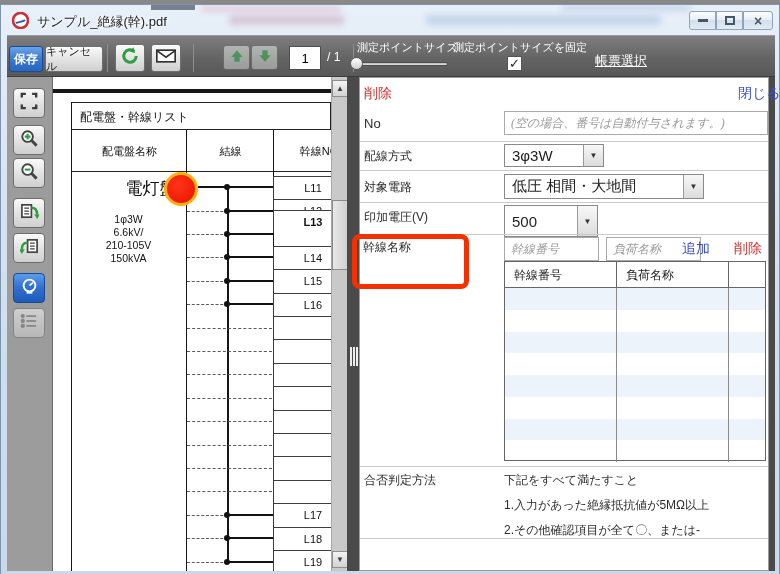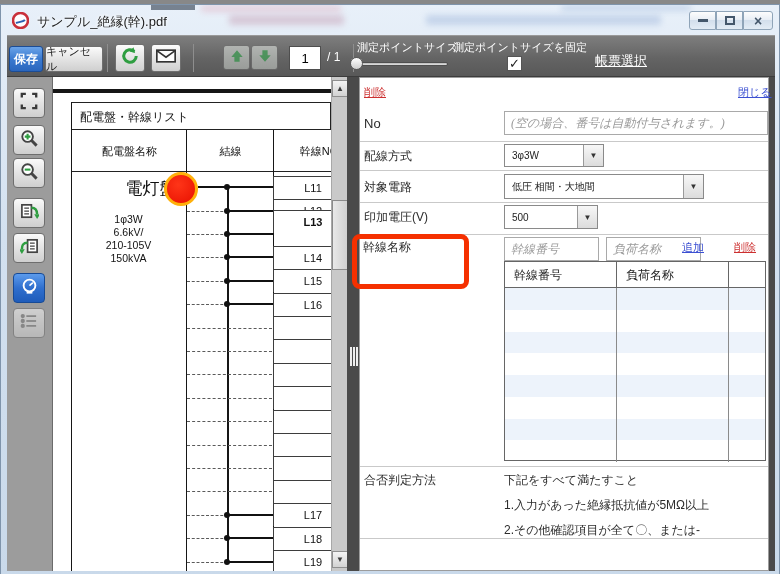--- a/index.html
+++ b/index.html
@@ -57,27 +57,27 @@
   .scroll-btn{position:absolute;left:0;width:16px;height:17px;background:linear-gradient(180deg,#f4f4f4,#d2d2d2);
     border:1px solid #8f8f8f;font-size:8px;color:#3d3d3d;display:flex;align-items:center;justify-content:center;cursor:pointer;}
   #scroll-thumb{position:absolute;left:0;width:16px;height:70px;background:linear-gradient(90deg,#e8e8e8,#d0d0d0);
     border:1px solid #8a8a8a;cursor:pointer;}
   #splitter{left:346px;top:72px;width:12px;height:494px;background:#4a4a4a;cursor:col-resize;}
   #splitter .grip{position:absolute;top:270px;width:2px;height:19px;background:#ededed;}
   
   #panel{left:358px;top:72px;width:410px;height:494px;background:#fff;border:1px solid #9c9c9c;}
   .plabel{position:absolute;font-size:12px;color:#2c2c2c;white-space:nowrap;}
   .divider{position:absolute;left:0;width:408px;height:1px;background:#c9c9c9;}
-  .link{position:absolute;font-size:11px;cursor:pointer;white-space:nowrap;text-decoration:underline;}
+  .link{position:absolute;font-size:14px;cursor:pointer;white-space:nowrap;}
   .link.red{color:#cc3030;}
   .link.blue{color:#3c50d2;text-align:right;}
   .pinput{position:absolute;border:1px solid #a9a9a9;background:#fff;font-size:12px;padding:0 6px;color:#333;}
   .pinput::placeholder{font-style:italic;color:#9a9a9a;font-family:"Liberation Serif","DejaVu Serif",serif;}
   .dropdown{position:absolute;border:1px solid #8a8a8a;background:#fff;display:flex;align-items:center;cursor:pointer;}
-  .dropdown .val{flex:1;font-size:10px;color:#222;padding-left:7px;white-space:nowrap;overflow:hidden;}
+  .dropdown .val{flex:1;font-size:15px;color:#222;padding-left:7px;white-space:nowrap;overflow:hidden;}
   .dropdown .dbtn{width:20px;align-self:stretch;border-left:1px solid #9a9a9a;
     background:linear-gradient(180deg,#f7f7f7,#dcdcdc);display:flex;align-items:center;justify-content:center;font-size:8px;color:#333;}
   #csv-btn{position:absolute;border:1px solid #7d7d7d;border-radius:3px;background:linear-gradient(180deg,#fbfbfb,#e2e2e2);
     font-size:11px;color:#222;display:flex;align-items:center;justify-content:center;cursor:pointer;}
   #anno-rect{position:absolute;left:-8px;top:156px;width:117px;height:55px;border:5px solid #f53000;border-radius:8px;pointer-events:none;}
   #ptable{position:absolute;left:144px;top:183px;width:262px;height:200px;border:1px solid #666;}
   .th-row{display:flex;height:26px;border-bottom:1px solid #666;background:#fff;}
   .th{font-size:12px;color:#222;padding:5px 0 0 9px;border-right:1px solid #666;}
   .tb-row{display:flex;height:21.75px;}
   .tb-row.alt{background:#edf3fb;}
@@ -337,21 +337,21 @@
     <div class="divider" style="top:92px"></div>
 
     <div class="plabel" style="left:4px;top:101px">対象電路</div>
     <div class="dropdown" style="left:144px;top:96px;width:200px;height:25px">
       <span class="val">低圧 相間・大地間</span>
       <span class="dbtn">▼</span>
     </div>
     <div class="divider" style="top:124px"></div>
 
     <div class="plabel" style="left:4px;top:131px">印加電圧(V)</div>
-    <div class="dropdown" style="left:144px;top:127px;width:94px;height:24px">
+    <div class="dropdown" style="left:144px;top:127px;width:94px;height:32px">
       <span class="val">500</span>
       <span class="dbtn">▼</span>
     </div>
     <div class="divider" style="top:156px"></div>
 
     <div class="plabel" style="left:3px;top:161px">幹線名称</div>
     <div id="anno-rect"></div>
 
     <input class="pinput" style="left: 144px; top: 159px; width: 95px; height: 24px;" placeholder="幹線番号">
     <input class="pinput" style="left: 246px; top: 159px; width: 95px; height: 24px;" placeholder="負荷名称">

